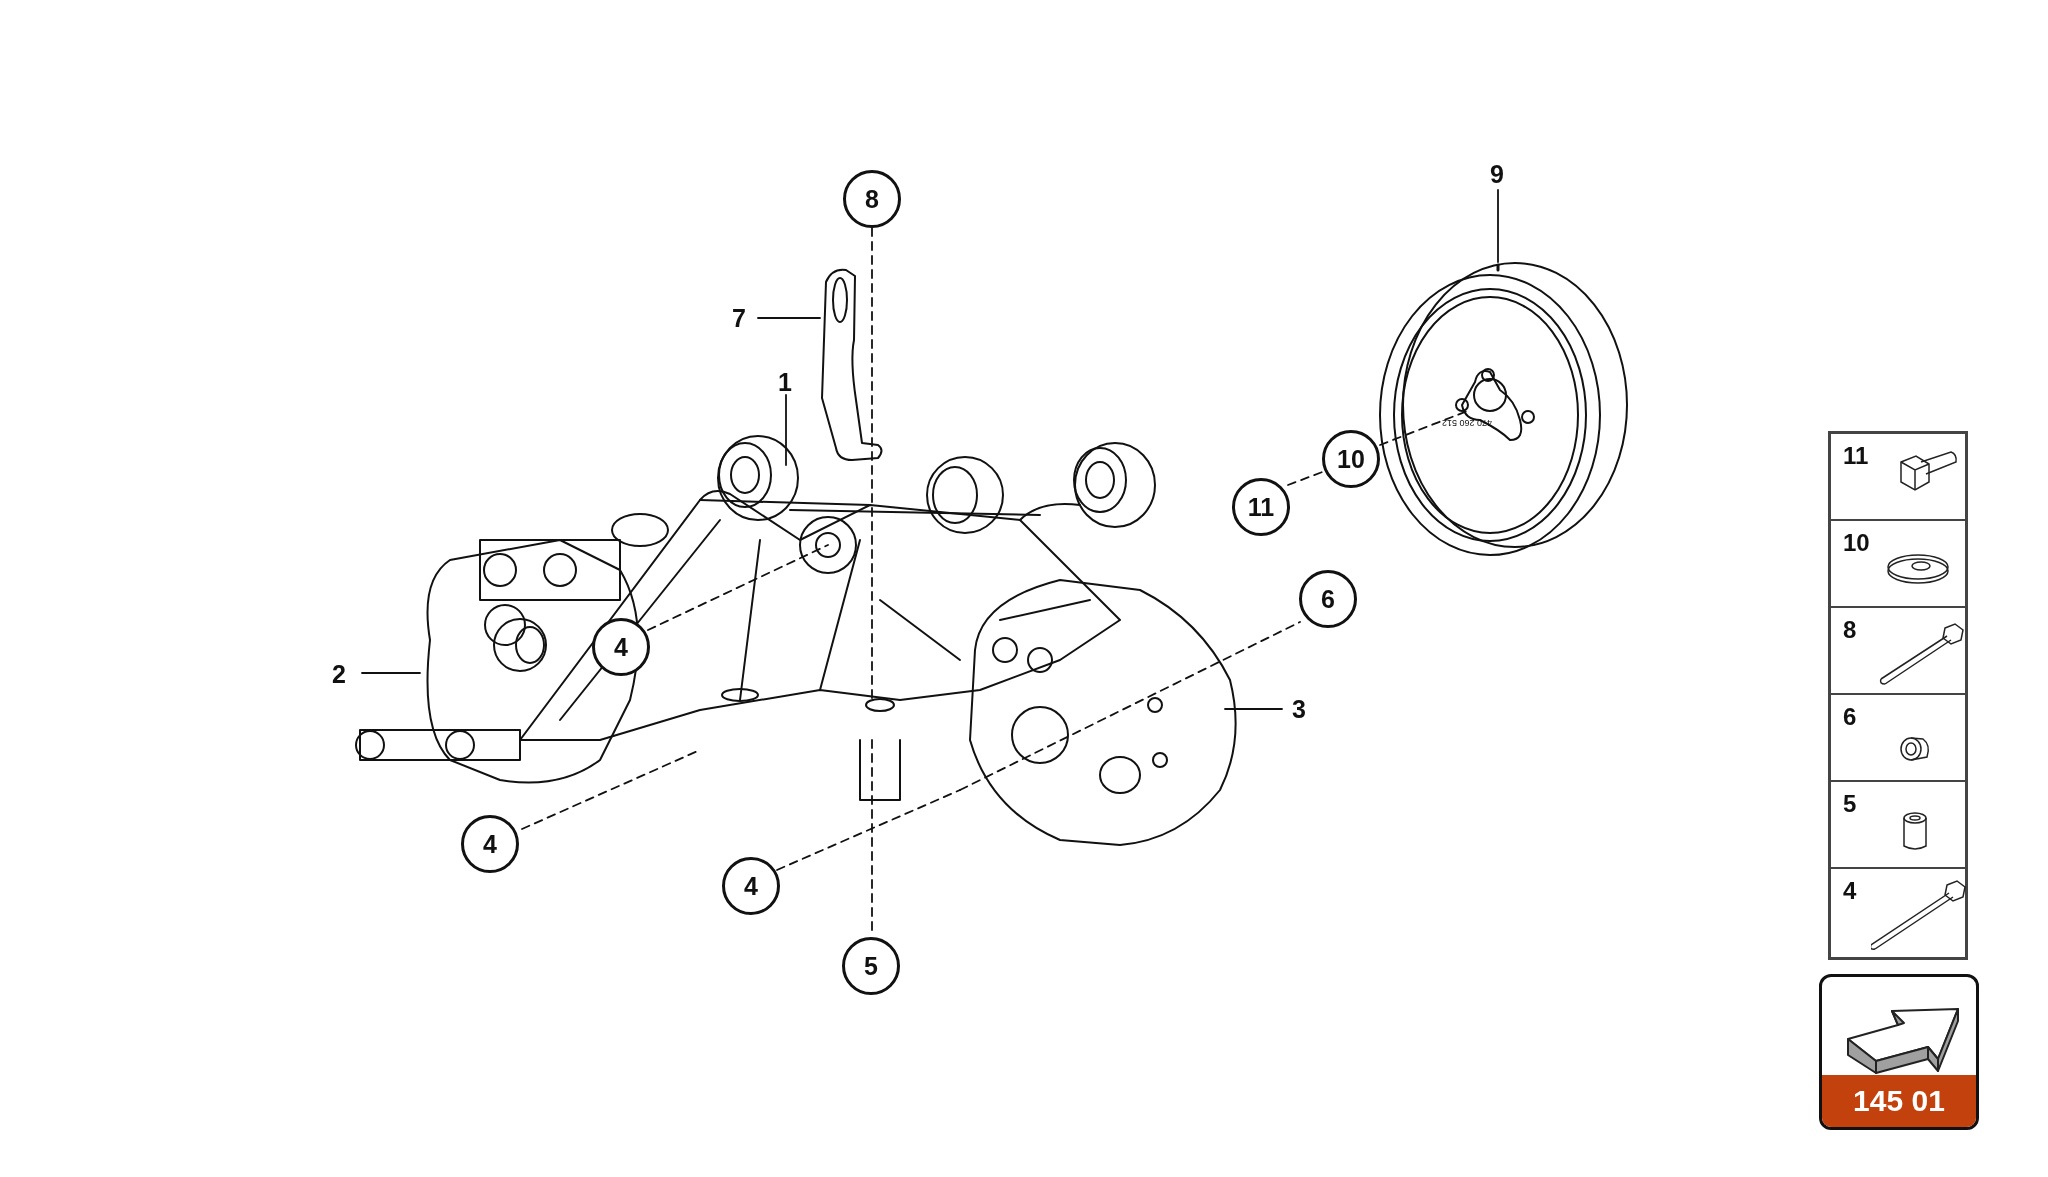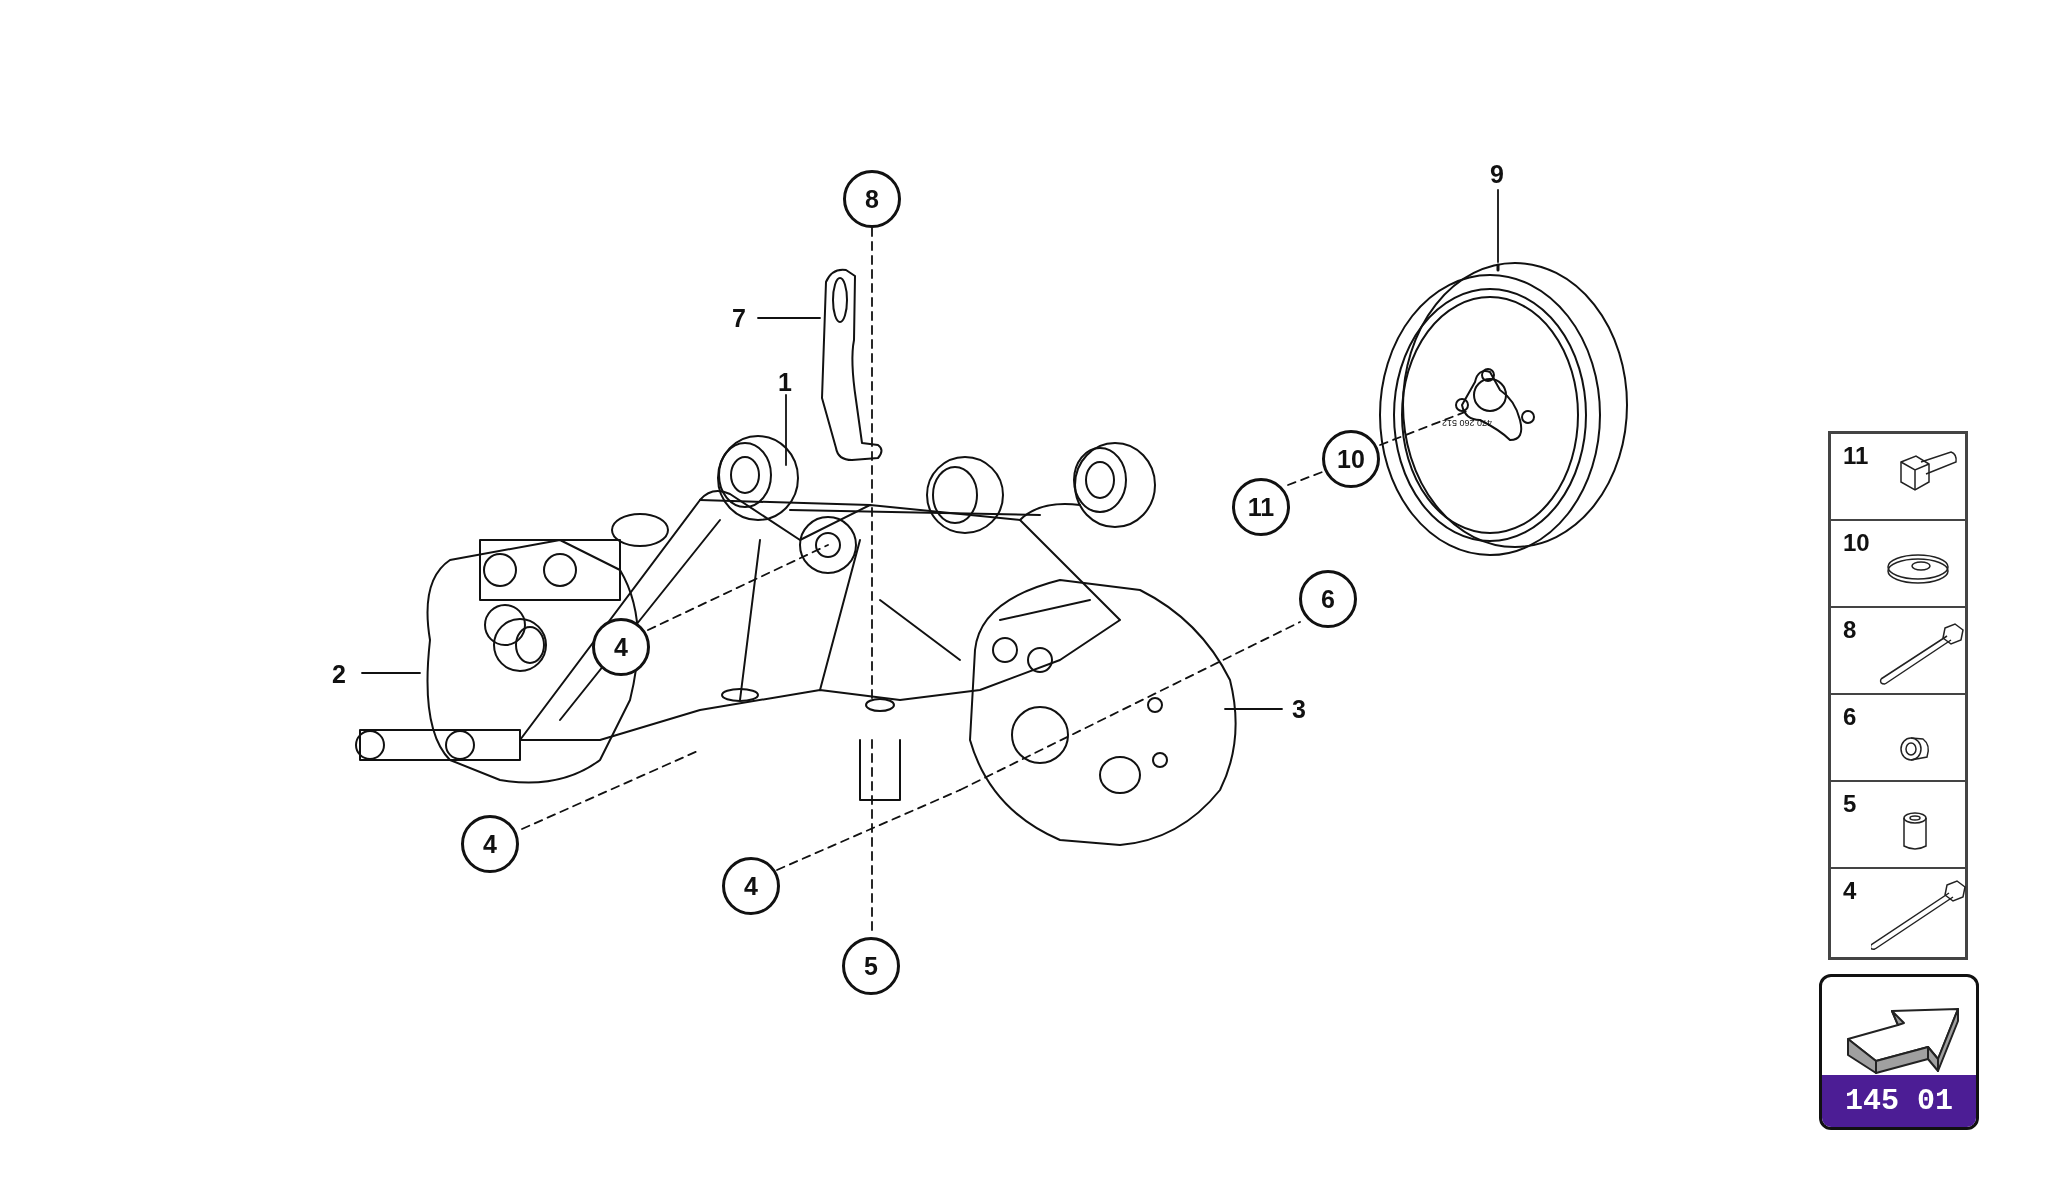--- a/index.html
+++ b/index.html
@@ -15,22 +15,22 @@
             border: 3px solid #444; box-sizing: border-box; background: #fff; }
   .legend-row { position: relative; height: 87px; border-bottom: 2px solid #444; box-sizing: border-box; cursor: pointer; }
   .legend-row:last-child { border-bottom: none; height: 88px; }
   .legend-num { position: absolute; left: 12px; top: 8px; font-weight: bold; font-size: 24px; }
   .legend-icon { position: absolute; left: 40px; top: 6px; width: 95px; height: 78px; }
   #page-ref { position: absolute; left: 1819px; top: 974px; width: 160px; height: 156px;
               border: 3px solid #111; border-radius: 12px; box-sizing: border-box;
               background: #fff; overflow: hidden; cursor: pointer; }
   #page-ref .arrow { position: absolute; left: 18px; top: 10px; width: 124px; height: 90px; }
   #page-ref .ref-text { position: absolute; left: 0; right: 0; bottom: 0; height: 52px;
-                        background: #4c1d95; color: #fff; font-weight: bold; font-size: 30px;
-                        display: flex; align-items: center; justify-content: center; font-family: Liberation Mono, monospace; }
+                        background: #c2410c; color: #fff; font-weight: bold; font-size: 30px;
+                        display: flex; align-items: center; justify-content: center; }
 </style>
 </head>
 <body>
 
 <svg id="canvas" viewBox="0 0 2048 1177" xmlns="http://www.w3.org/2000/svg">
   <g fill="none" stroke="#111" stroke-width="2" stroke-linejoin="round" stroke-linecap="round">
 
     <g>
       <path d="M822 398 L826 282 Q832 268 846 270 L855 276 L854 340 Q850 360 856 400 L862 443 L878 445 Q885 450 878 458 L852 460 Q838 460 836 448 Z"></path>
       <ellipse cx="840" cy="300" rx="7" ry="22"></ellipse>

